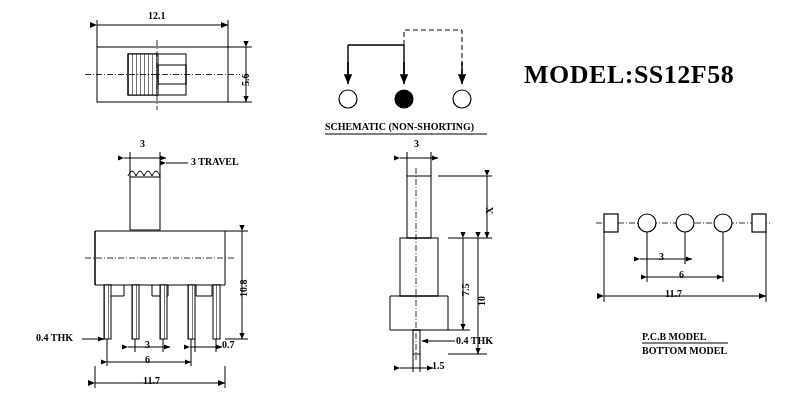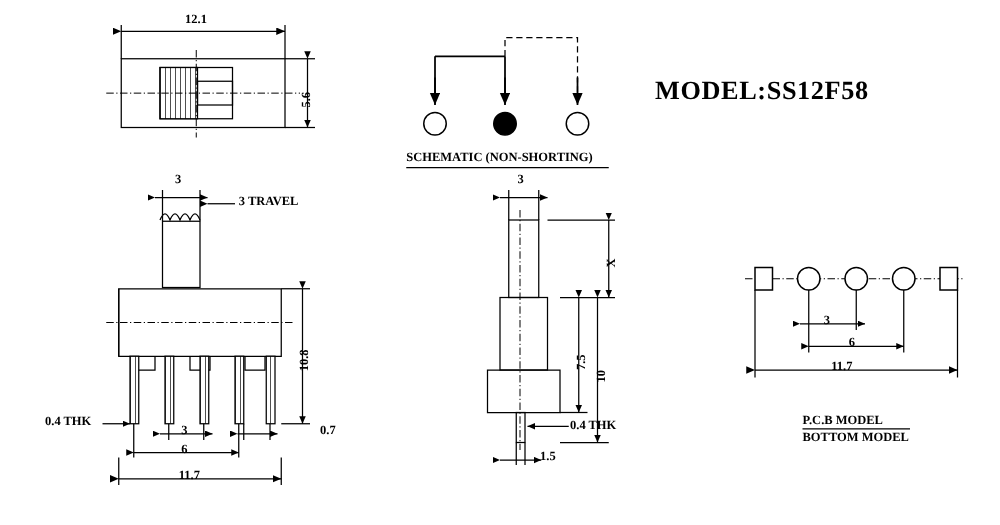--- a/index.html
+++ b/index.html
@@ -7,21 +7,21 @@
     width:800px;height:420px;
     background:#ffffff;
     font-family:"Liberation Serif", serif;
     color:#000;
     position:relative;
     overflow:hidden;
   }
   .stage{position:absolute;left:0;top:0;width:800px;height:332px;}
   .lbl{position:absolute;font-family:"Liberation Serif",serif;font-weight:bold;white-space:nowrap;}
   .lbl.sm{font-size:10px;}
-  .model{font-size:21px;letter-spacing:.5px;}
+  .model{font-size:26px;letter-spacing:.5px;}
   .rot{transform-origin:0 0;}
   svg{position:absolute;left:0;top:0;}
   .ln{stroke:#000;stroke-width:1;fill:none;}
   .ln2{stroke:#000;stroke-width:1.4;fill:none;}
   .dash{stroke:#000;stroke-width:1;fill:none;stroke-dasharray:5 3;}
   .dashthin{stroke:#000;stroke-width:.8;fill:none;stroke-dasharray:6 2 1 2;}
   .fillw{fill:#fff;stroke:#000;stroke-width:1.2;}
   .hatch{fill:url(#hatchp);stroke:#000;stroke-width:1;}
 </style>
 </head>
@@ -203,21 +203,21 @@
   <div class="lbl sm" style="left:325px;top:121px;">SCHEMATIC (NON-SHORTING)</div>
 
   <div class="lbl model" style="left:524px;top:60px;">MODEL:SS12F58</div>
 
   <div class="lbl sm" style="left:140px;top:138px;">3</div>
   <div class="lbl sm" style="left:191px;top:156px;">3 TRAVEL</div>
   <div class="lbl sm rot" style="left:238px;top:297px;transform:rotate(-90deg);">10.8</div>
   <div class="lbl sm" style="left:36px;top:332px;">0.4 THK</div>
   <div class="lbl sm" style="left:145px;top:339px;">3</div>
   <div class="lbl sm" style="left:145px;top:354px;">6</div>
-  <div class="lbl sm" style="left:222px;top:339px;margin-left:34px;">0.7</div>
+  <div class="lbl sm" style="left:222px;top:339px;">0.7</div>
   <div class="lbl sm" style="left:143px;top:375px;">11.7</div>
 
   <div class="lbl sm" style="left:414px;top:138px;">3</div>
   <div class="lbl sm rot" style="left:484px;top:214px;transform:rotate(-90deg);">X</div>
   <div class="lbl sm rot" style="left:460px;top:296px;transform:rotate(-90deg);">7.5</div>
   <div class="lbl sm rot" style="left:476px;top:306px;transform:rotate(-90deg);">10</div>
   <div class="lbl sm" style="left:456px;top:335px;">0.4 THK</div>
   <div class="lbl sm" style="left:404px;top:360px;margin-left:28px;">1.5</div>
 
   <div class="lbl sm" style="left:659px;top:251px;">3</div>

